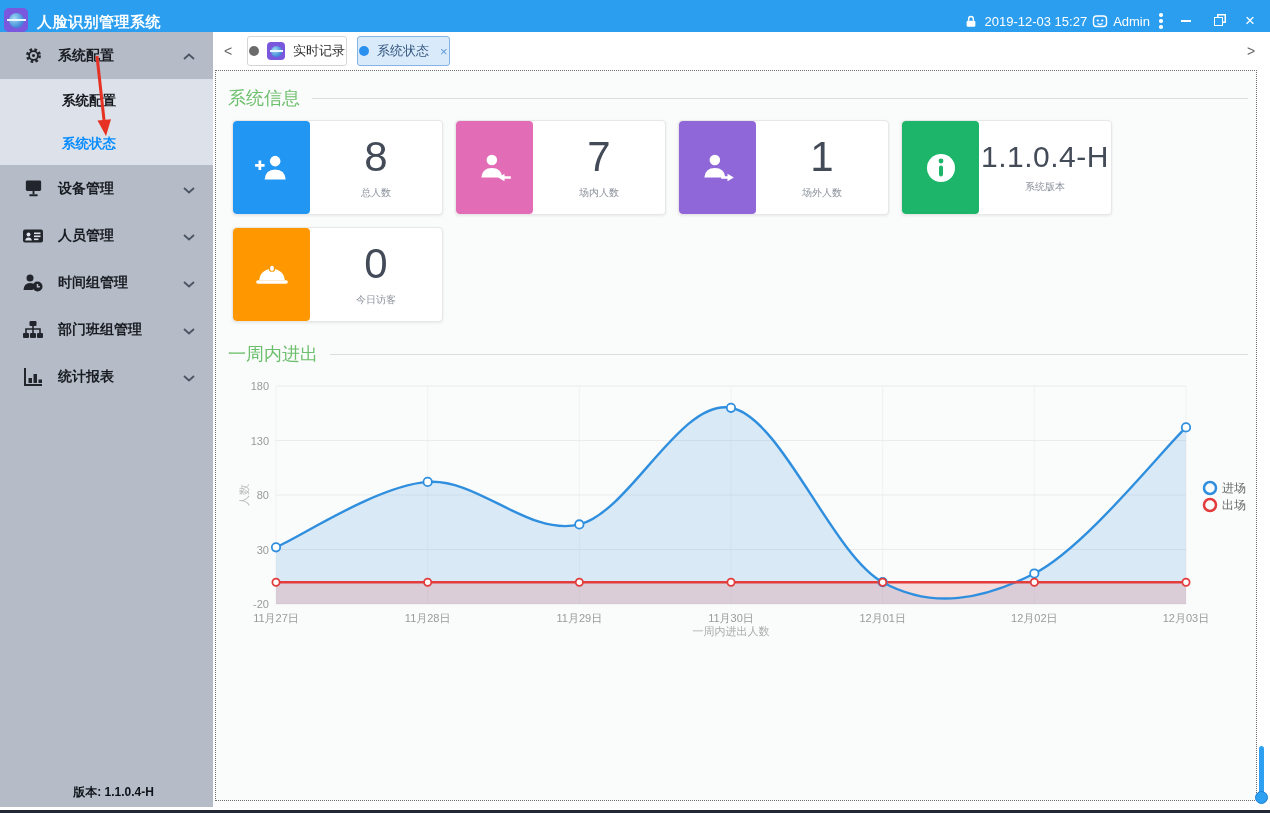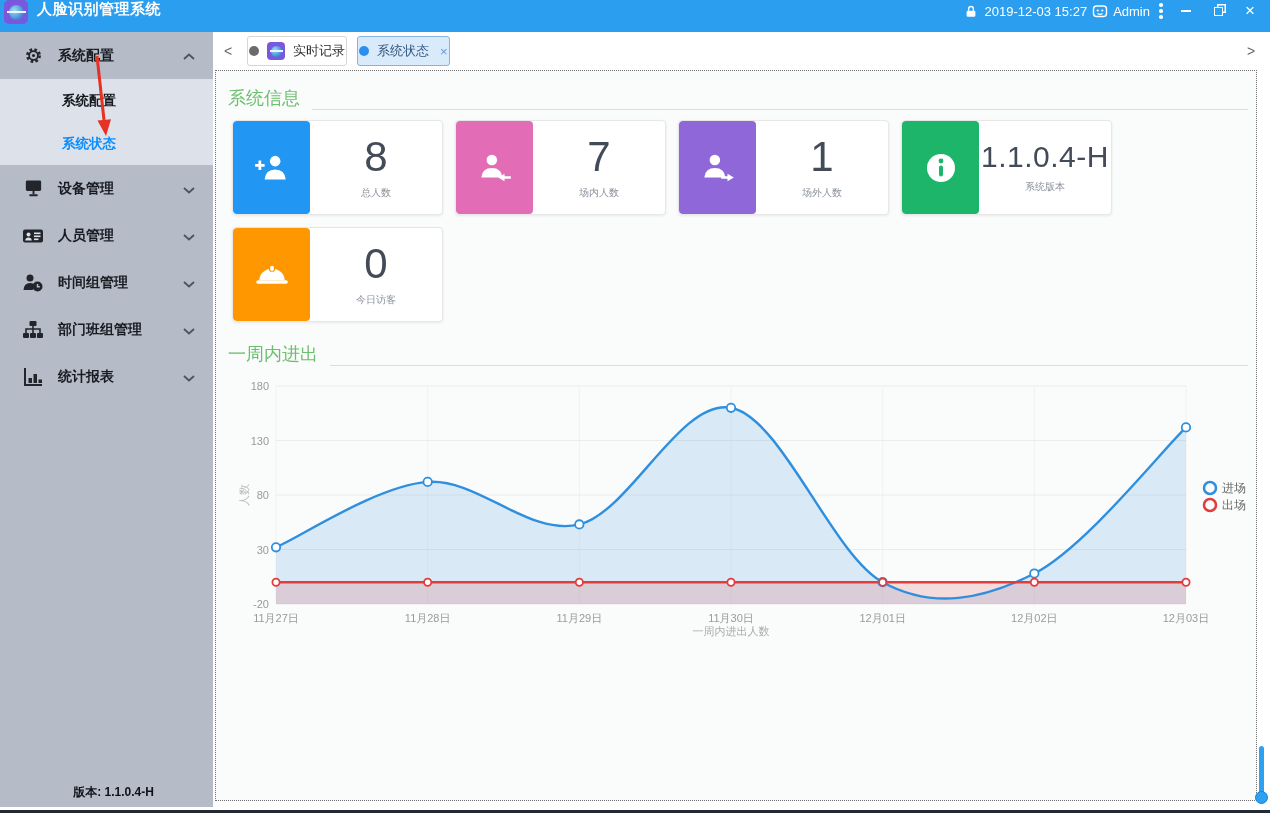--- a/index.html
+++ b/index.html
@@ -1,20 +1,20 @@
 <!DOCTYPE html>
 <html><head>
 <meta charset="utf-8">
 <style>
   * { margin:0; padding:0; box-sizing:border-box; }
   body { font-family:"Liberation Sans","DejaVu Sans",sans-serif; background:#444; }
   .window { position:relative; width:1270px; height:813px; background:#fff; overflow:hidden; border-bottom:3px solid #232a36; }
 
   
-  .titlebar { position:absolute; top:0; left:0; right:0; height:32px; background:#2b9ef0; display:flex; align-items:flex-start; color:#fff; padding:0 6px 0 4px; }
+  .titlebar { position:absolute; top:0; left:0; right:0; height:32px; background:#2b9ef0; display:flex; align-items:flex-end; color:#fff; padding:0 6px 0 4px; }
   .app-logo { width:24px; height:24px; border-radius:5px; background:#7a58dd; display:flex; align-items:center; justify-content:center; margin-right:9px; }
   .app-logo .face { width:15px; height:15px; border-radius:50%; background:radial-gradient(circle at 35% 35%, #9fdcf2, #3f86d8 70%); position:relative; }
   .app-logo .face::after { content:""; position:absolute; left:-2px; right:-2px; top:6px; height:2px; background:#eaf6ff; }
   .app-title { font-size:15px; font-weight:bold; letter-spacing:0.5px; }
   .tb-right { margin-left:auto; display:flex; align-items:center; gap:4px; font-size:13px; }
   .tb-ic { display:flex; align-items:center; justify-content:center; width:18px; height:18px; }
   .kebab { display:flex; flex-direction:column; gap:2.5px; align-items:center; width:14px; cursor:pointer; }
   .kebab i { width:3.5px; height:3.5px; border-radius:50%; background:#fff; }
   .winbtn { width:28px; height:22px; display:flex; align-items:center; justify-content:center; font-size:14px; cursor:pointer; }
   .winbtn.min i { display:block; width:10px; height:2px; background:#fff; }
@@ -39,21 +39,21 @@
   .tab { display:flex; align-items:center; gap:8px; height:30px; padding:0 1px; border:1px solid #d6d6d6; border-radius:3px; margin-left:10px; background:#fff; font-size:13px; color:#2e2e2e; cursor:pointer; }
   .tab .dot { width:10px; height:10px; border-radius:50%; background:#6b6b6b; }
   .tab.active { background:#d9eafb; border-color:#84b3e4; color:#33567f; }
   .tab.active .dot { background:#2b8ff0; }
   .tab .minilogo { width:18px; height:18px; border-radius:4px; background:#7a58dd; display:flex; align-items:center; justify-content:center; }
   .tab .minilogo i { width:11px; height:11px; border-radius:50%; background:radial-gradient(circle at 35% 35%, #9fdcf2, #3f86d8 70%); display:block; position:relative; }
   .tab .minilogo i::after { content:""; position:absolute; left:-1px; right:-1px; top:4.5px; height:1.5px; background:#eaf6ff; }
   .tab .tclose { color:#5e9bd8; font-size:13px; margin-left:3px; }
 
   .content { position:absolute; top:38px; left:2px; right:13px; bottom:6px; background:#fafbfb; border:1px dotted #6f6f6f; padding:15px 8px 0 12px; overflow:hidden; }
-  .sec-head { display:flex; align-items:flex-end; margin-bottom:10px; }
+  .sec-head { display:flex; align-items:center; margin-bottom:10px; }
   .sec-title { color:#6cbf6c; font-size:18px; }
   .sec-line { flex:1; height:1px; background:#dcdcdc; margin-left:12px; }
 
   .cards { display:flex; flex-wrap:wrap; gap:12px; width:905px; margin:2px 0 20px 4px; }
   .card { width:211px; height:95px; background:#fff; border:1px solid #e7e7e7; border-radius:4px; box-shadow:0 1px 3px rgba(0,0,0,0.08); display:flex; overflow:hidden; }
   .card-icon { width:77px; flex:none; display:flex; align-items:center; justify-content:center; border-radius:4px; }
   .card-body { flex:1; display:flex; flex-direction:column; align-items:center; justify-content:center; }
   .card-value { font-size:42px; color:#434b58; line-height:1.05; }
   .card.version .card-value { font-size:30px; letter-spacing:0.5px; }
   .card-label { font-size:10px; color:#8b919b; margin-top:7px; }

